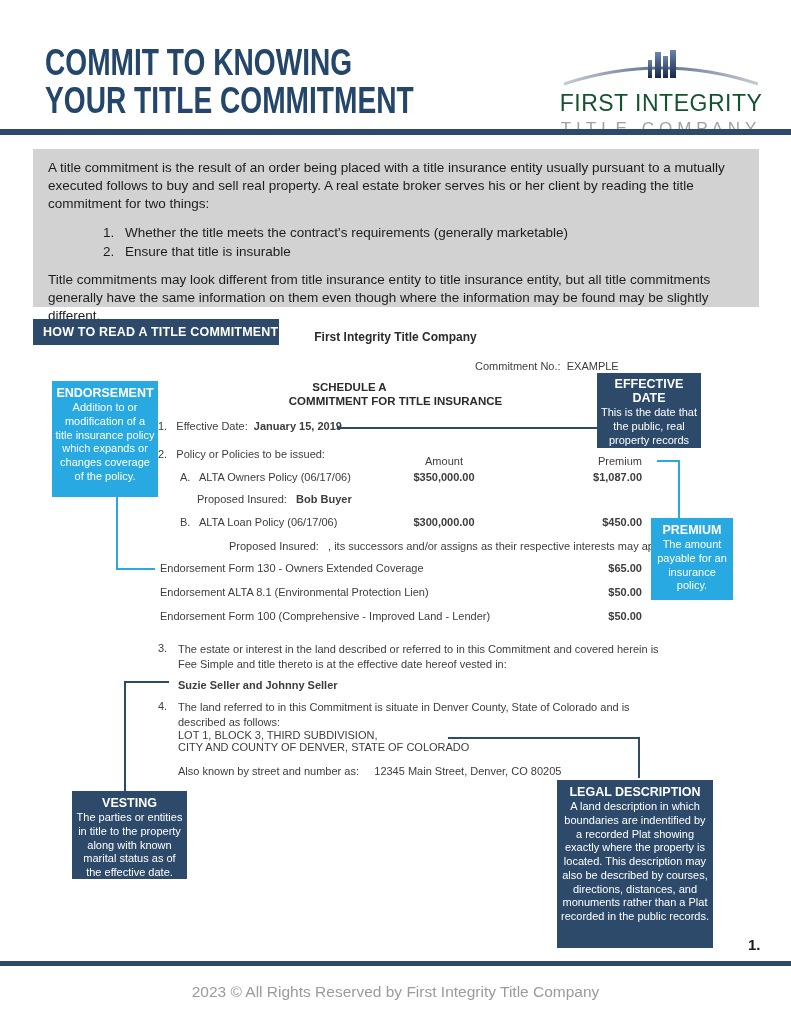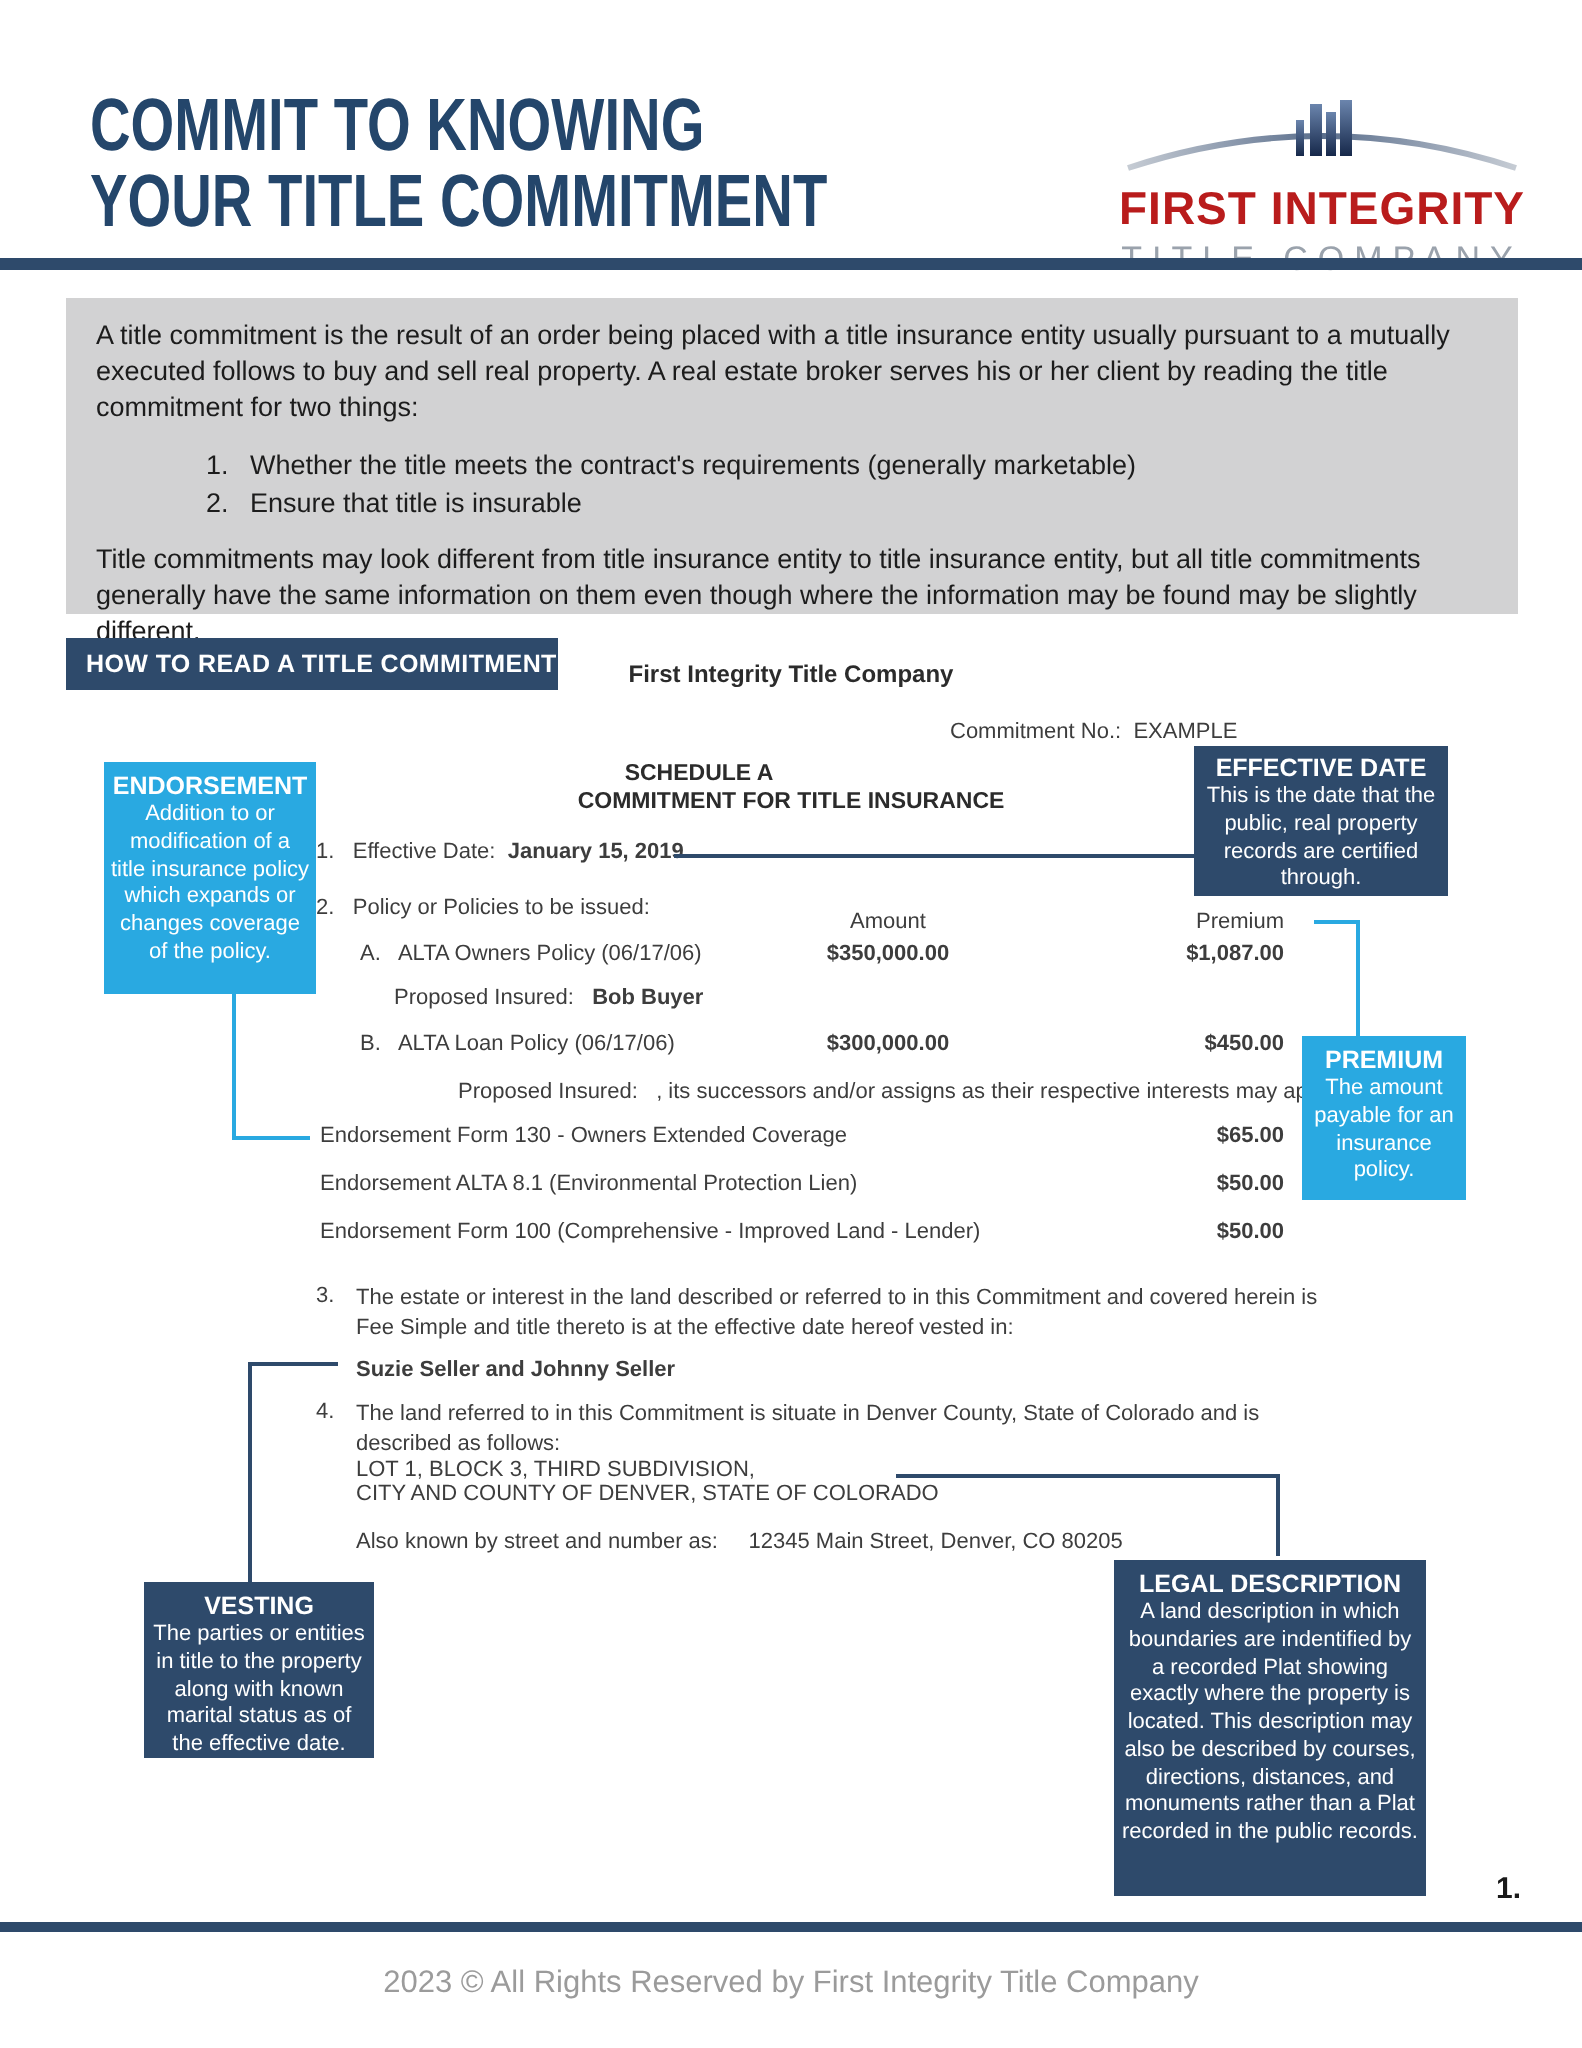--- a/index.html
+++ b/index.html
@@ -10,21 +10,21 @@
   }
   .abs { position:absolute; }
 
   
   .main-title {
     color:#24466b; font-weight:bold; font-size:37px; line-height:1.02;
     transform:scaleX(0.76); transform-origin:left top; white-space:nowrap;
     letter-spacing:0px;
   }
   .logo-wrap { text-align:center; width:210px; }
-  .logo-name { font-size:23px; font-weight:bold; color:#b91c1c; letter-spacing:0.5px; white-space:nowrap; }
+  .logo-name { font-size:23px; font-weight:normal; color:#14532d; letter-spacing:0.5px; white-space:nowrap; }
   .logo-sub  { font-size:17px; color:#9aa2ac; letter-spacing:5px; margin-top:2px; white-space:nowrap; }
 
   .rule { position:absolute; left:0; width:791px; background:#2e4a6b; }
 
   
   .intro-box {
     left:33px; top:149px; width:726px; height:158px; background:#d2d2d3;
     box-sizing:border-box; padding:10px 15px; color:#1c1c1c;
     font-size:13.5px; line-height:1.42;
   }
@@ -187,21 +187,21 @@
   <div class="line ln-navy" style="left:124px; top:681px; width:45px; height:2px;"></div>
   <div class="line ln-navy" style="left:124px; top:681px; width:2px; height:110px;"></div>
   <div class="line ln-navy" style="left:448px; top:737px; width:192px; height:2px;"></div>
   <div class="line ln-navy" style="left:638px; top:737px; width:2px; height:41px;"></div>
 
   <div class="callout blue" style="left:52px; top:381px; width:106px; height:116px;">
     <div class="ct">ENDORSEMENT</div>
     <div class="cb">Addition to or modification of a title insurance policy which expands or changes coverage of the policy.</div>
   </div>
 
-  <div class="callout navy" style="left:597px; top:373px; width:127px; height:75px; padding-top:4px;">
+  <div class="callout navy" style="left:597px; top:373px; width:104px; height:75px; padding-top:4px;">
     <div class="ct">EFFECTIVE DATE</div>
     <div class="cb">This is the date that the public, real property records are certified through.</div>
   </div>
 
   <div class="callout blue" style="left:651px; top:518px; width:82px; height:82px;">
     <div class="ct">PREMIUM</div>
     <div class="cb">The amount payable for an insurance policy.</div>
   </div>
 
   <div class="callout navy" style="left:72px; top:791px; width:115px; height:88px;">

